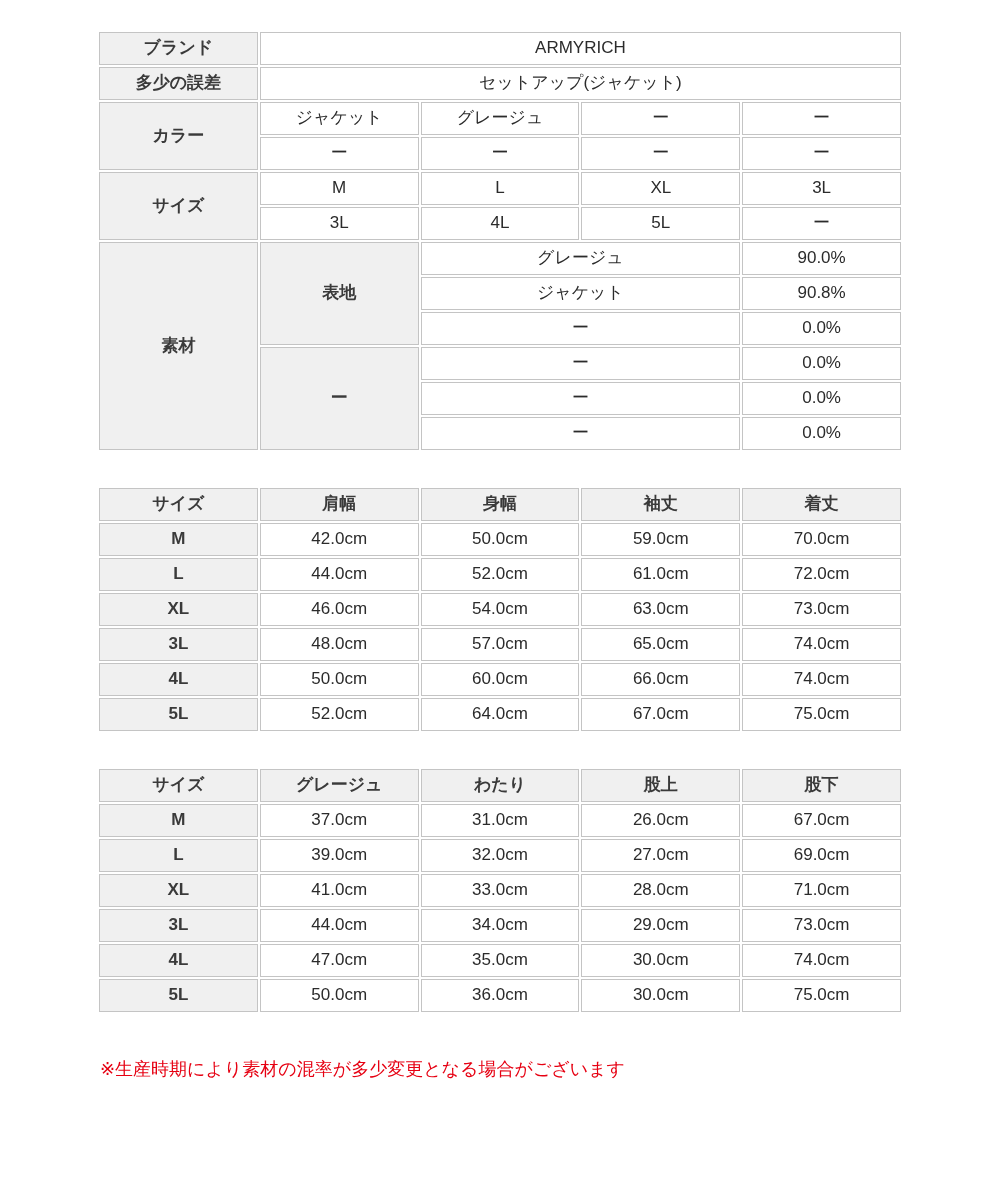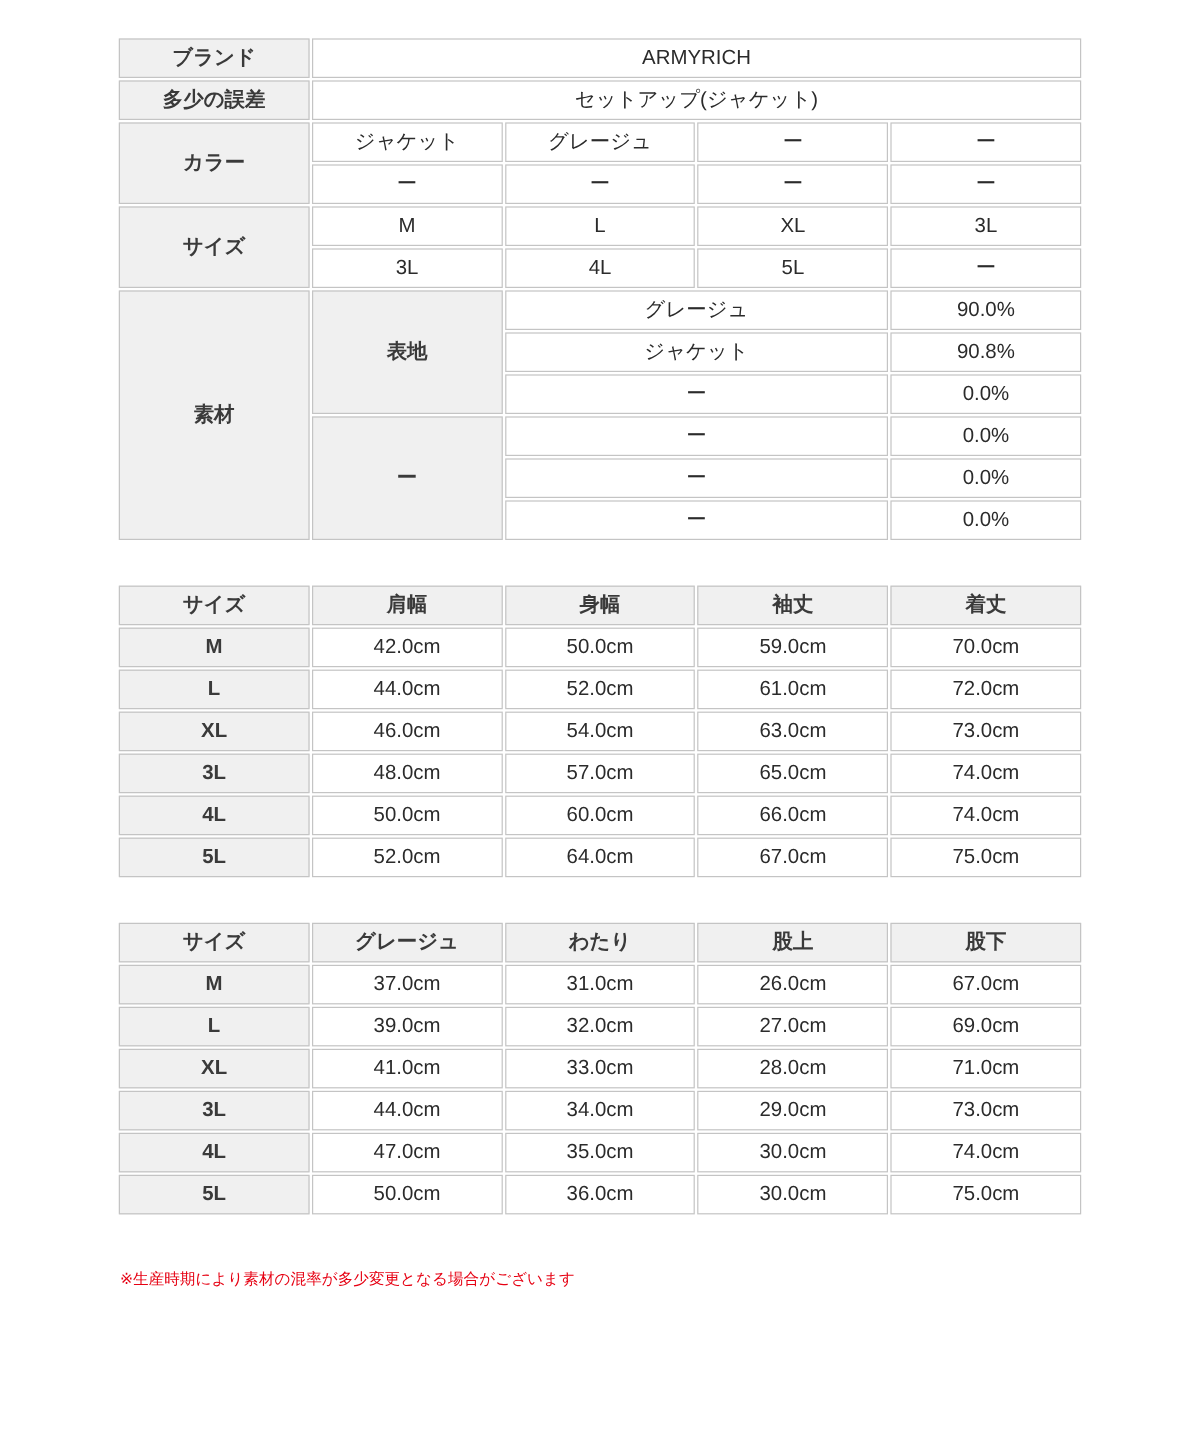--- a/index.html
+++ b/index.html
@@ -46,21 +46,21 @@
     background: #ffffff;
     color: #2b2b2b;
     font-weight: 400;
   }
   .notes {
     margin-top: 44px;
     padding-left: 3px;
   }
   .note {
     color: #e60012;
-    font-size: 13px;
+    font-size: 18px;
     font-weight: 400;
     margin: 0 0 18px 0;
     line-height: 1.3;
   }
 </style>
 </head>
 <body>
 
 <div class="page">
   <div class="wrap">

